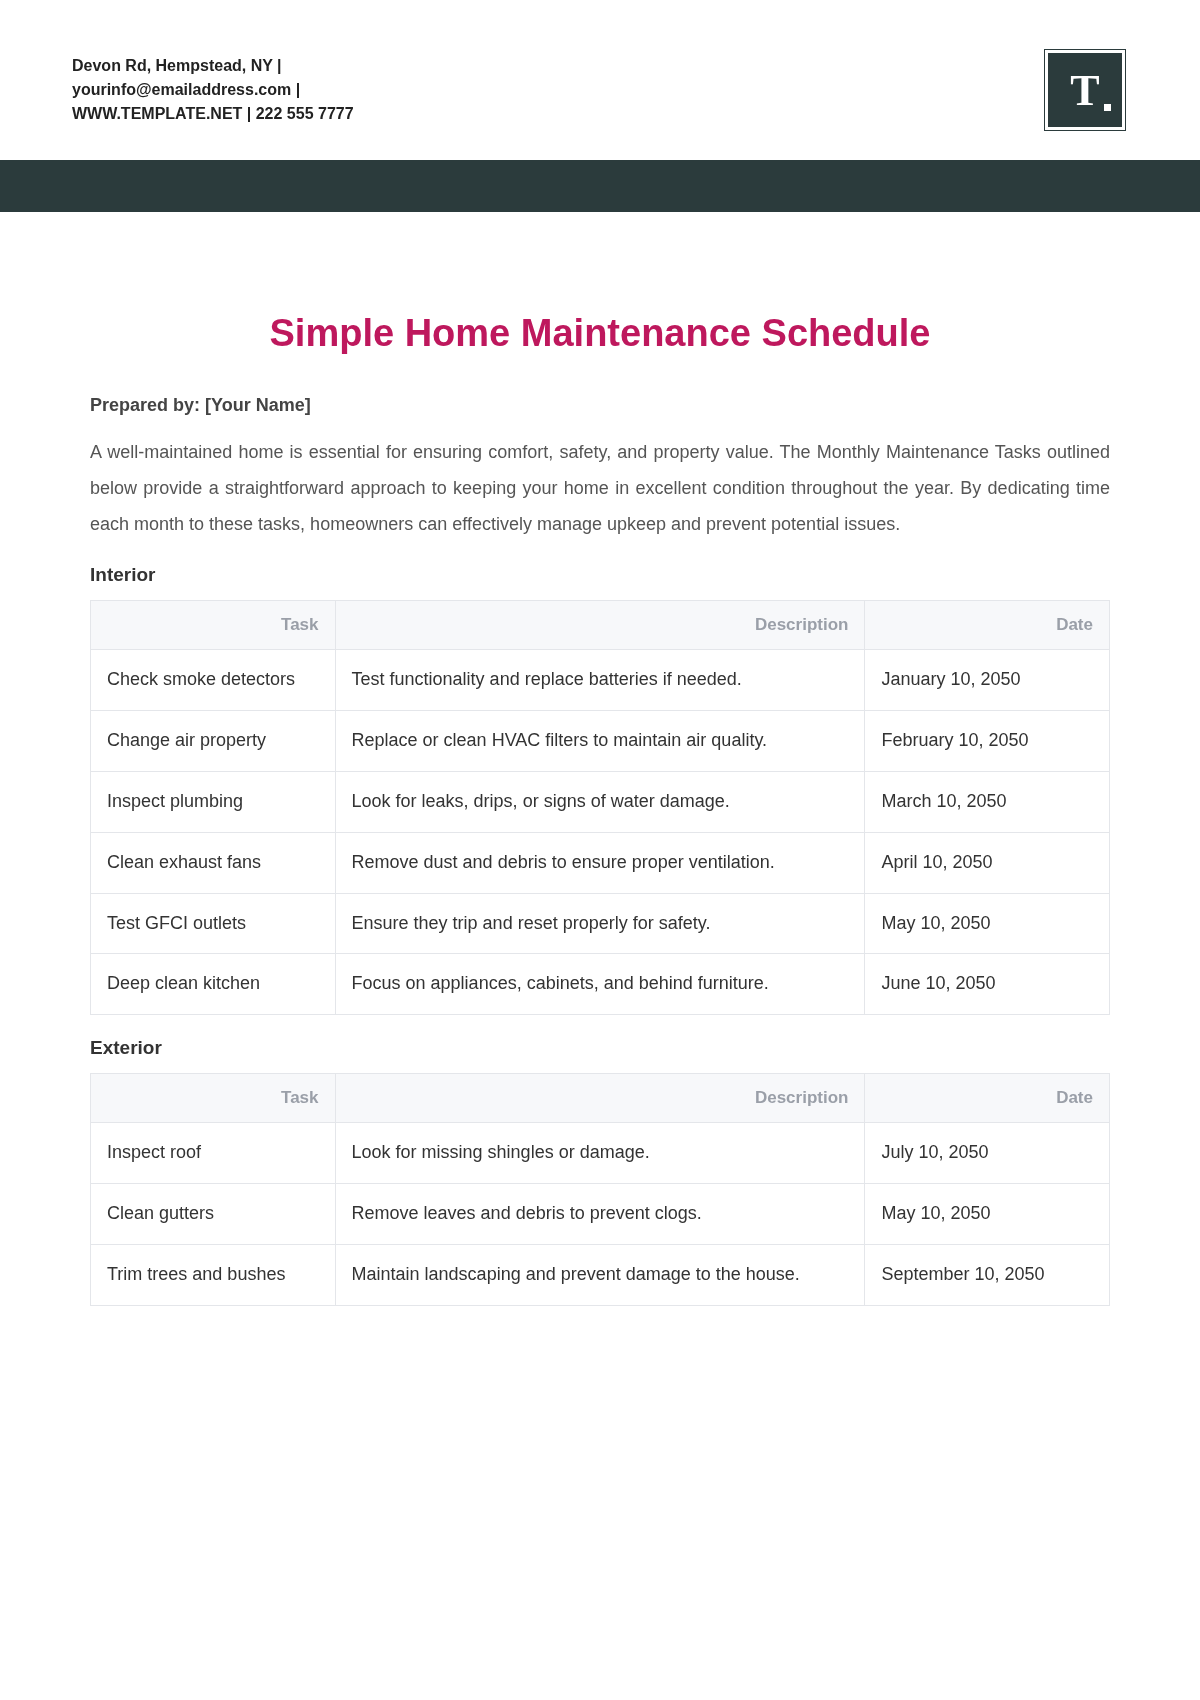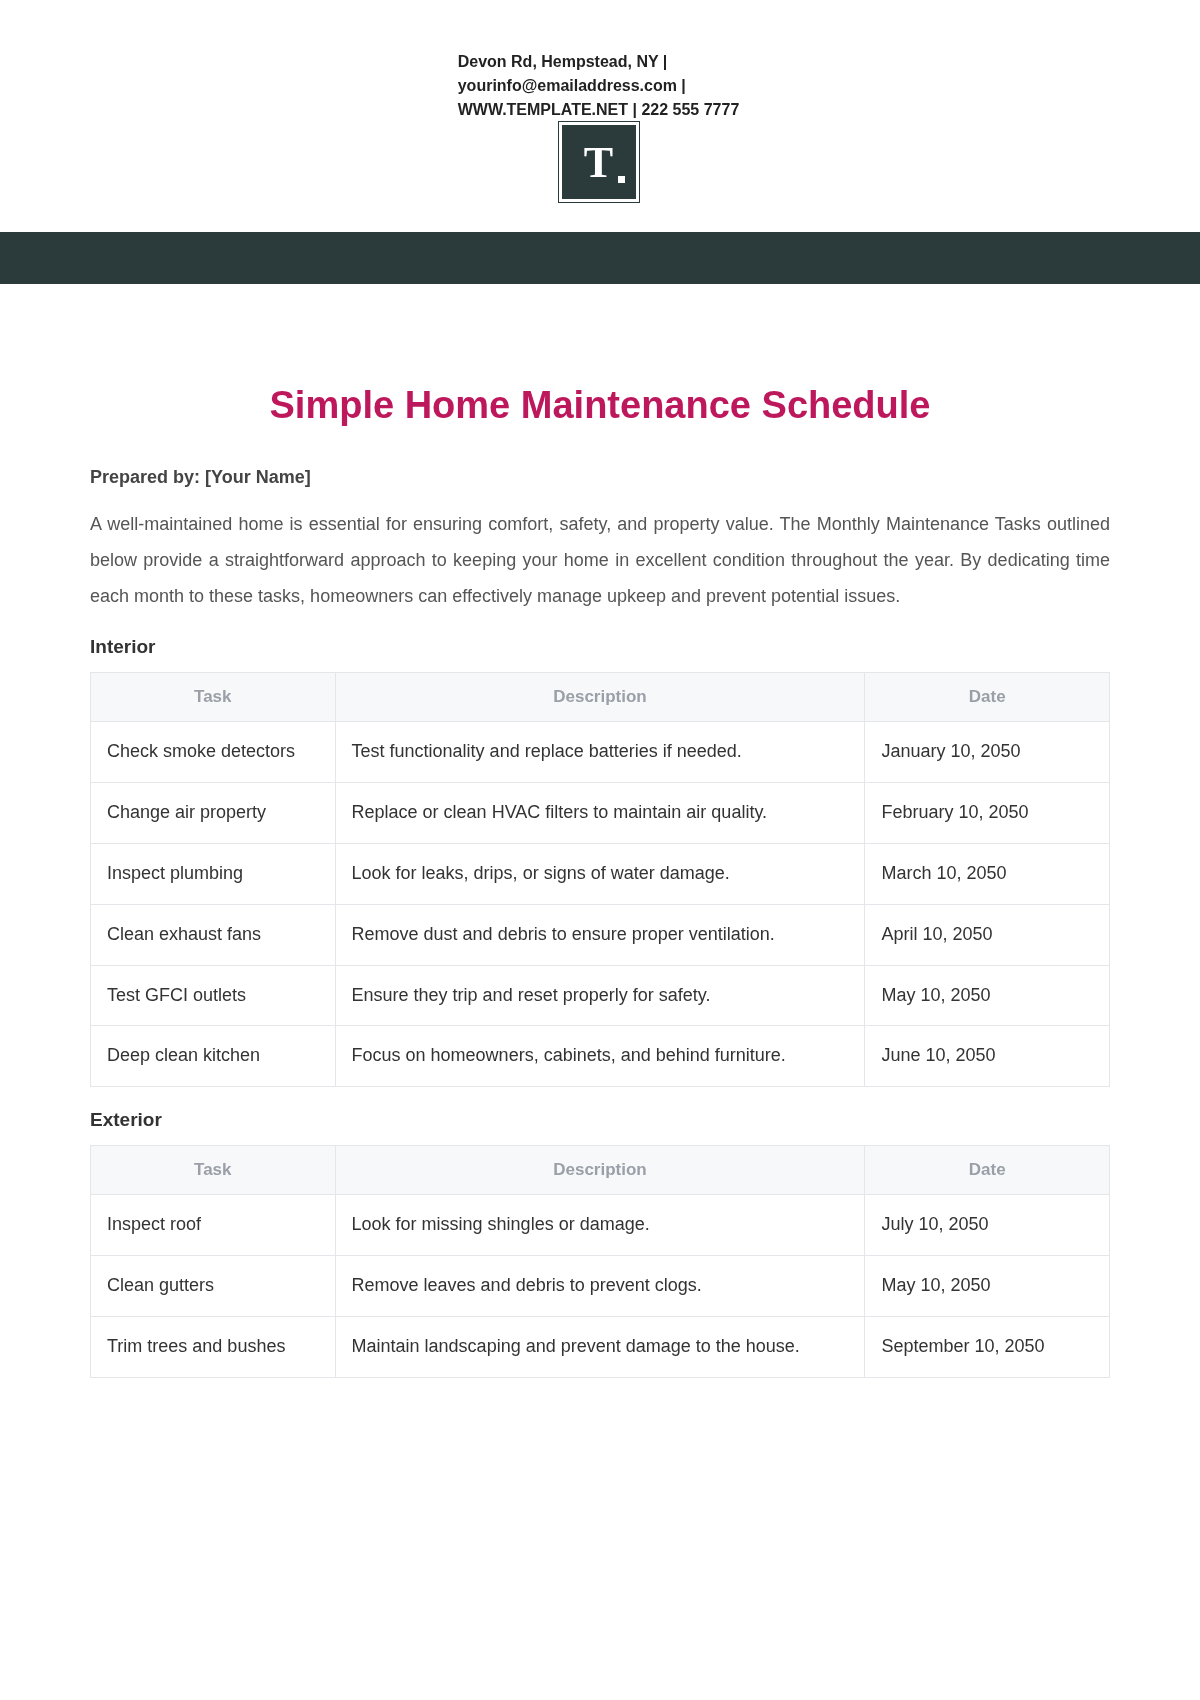--- a/index.html
+++ b/index.html
@@ -7,21 +7,20 @@
       font-family: Arial, Helvetica, sans-serif;
       background: #ffffff;
       width: 1200px;
       color: #333;
     }
     .header-area {
       padding: 50px 75px 30px 72px;
       display: flex;
       justify-content: space-between;
       align-items: center;
-      flex-direction: column;
     }
     .contact-info {
       font-size: 16px;
       font-weight: 700;
       line-height: 1.5;
       color: #222;
       max-width: 320px;
     }
     .logo-box {
       width: 80px;
@@ -93,21 +92,21 @@
       border-collapse: collapse;
       margin-bottom: 22px;
     }
     th {
       background: #f7f8fa;
       color: #9a9fa8;
       font-weight: 600;
       font-size: 17px;
       padding: 14px 16px;
       border: 1px solid #e4e6ea;
-      text-align: center;
+      text-align: right;
     }
     td {
       font-size: 18px;
       color: #333;
       padding: 16px 16px;
       border: 1px solid #e4e6ea;
       vertical-align: top;
       line-height: 1.55;
       margin-left: 8px;
     }
@@ -178,21 +177,21 @@
         <td>Remove dust and debris to ensure proper ventilation.</td>
         <td>April 10, 2050</td>
       </tr>
       <tr>
         <td>Test GFCI outlets</td>
         <td>Ensure they trip and reset properly for safety.</td>
         <td>May 10, 2050</td>
       </tr>
       <tr>
         <td>Deep clean kitchen</td>
-        <td>Focus on homeowners, cabinets, and behind furniture.</td>
+        <td>Focus on appliances, cabinets, and behind furniture.</td>
         <td>June 10, 2050</td>
       </tr>
     </tbody>
   </table>
 
   <h3 class="sub-heading">Exterior</h3>
 
   <table>
     <colgroup>
         <col class="task">

